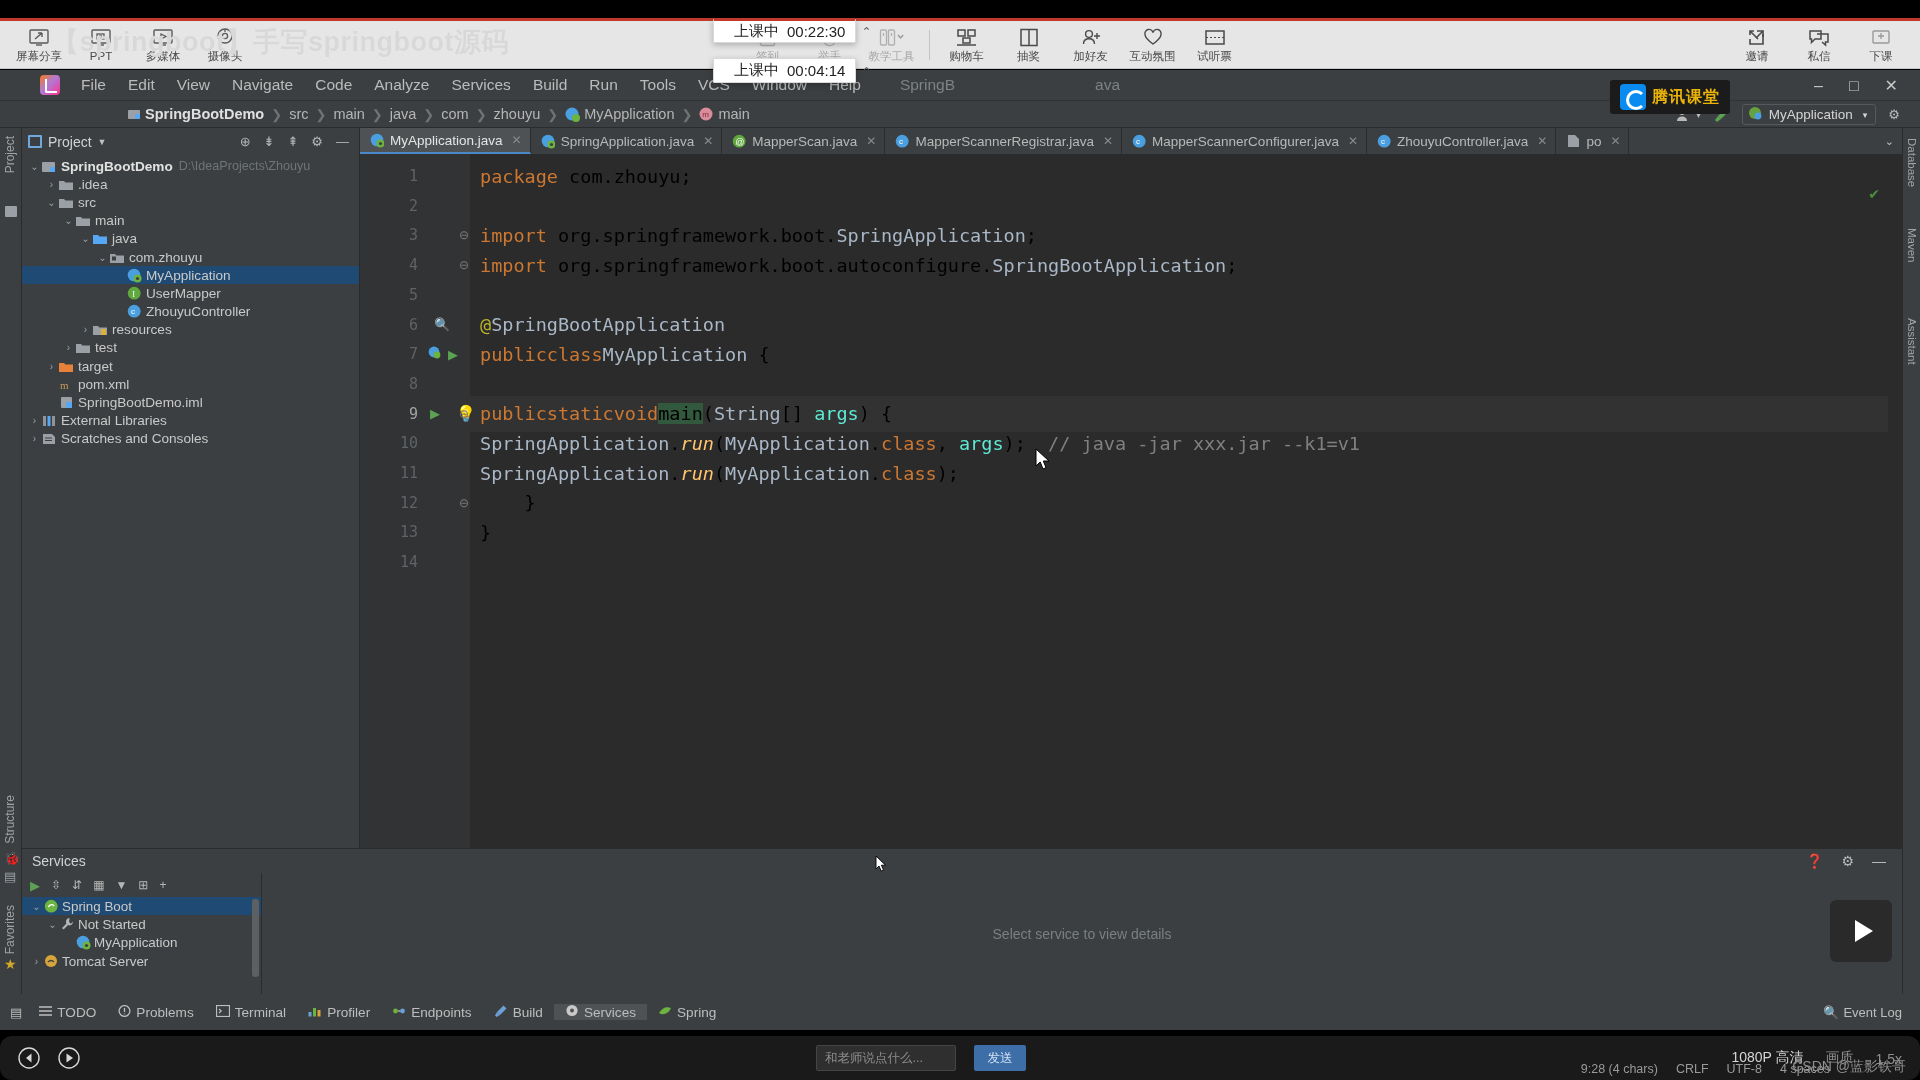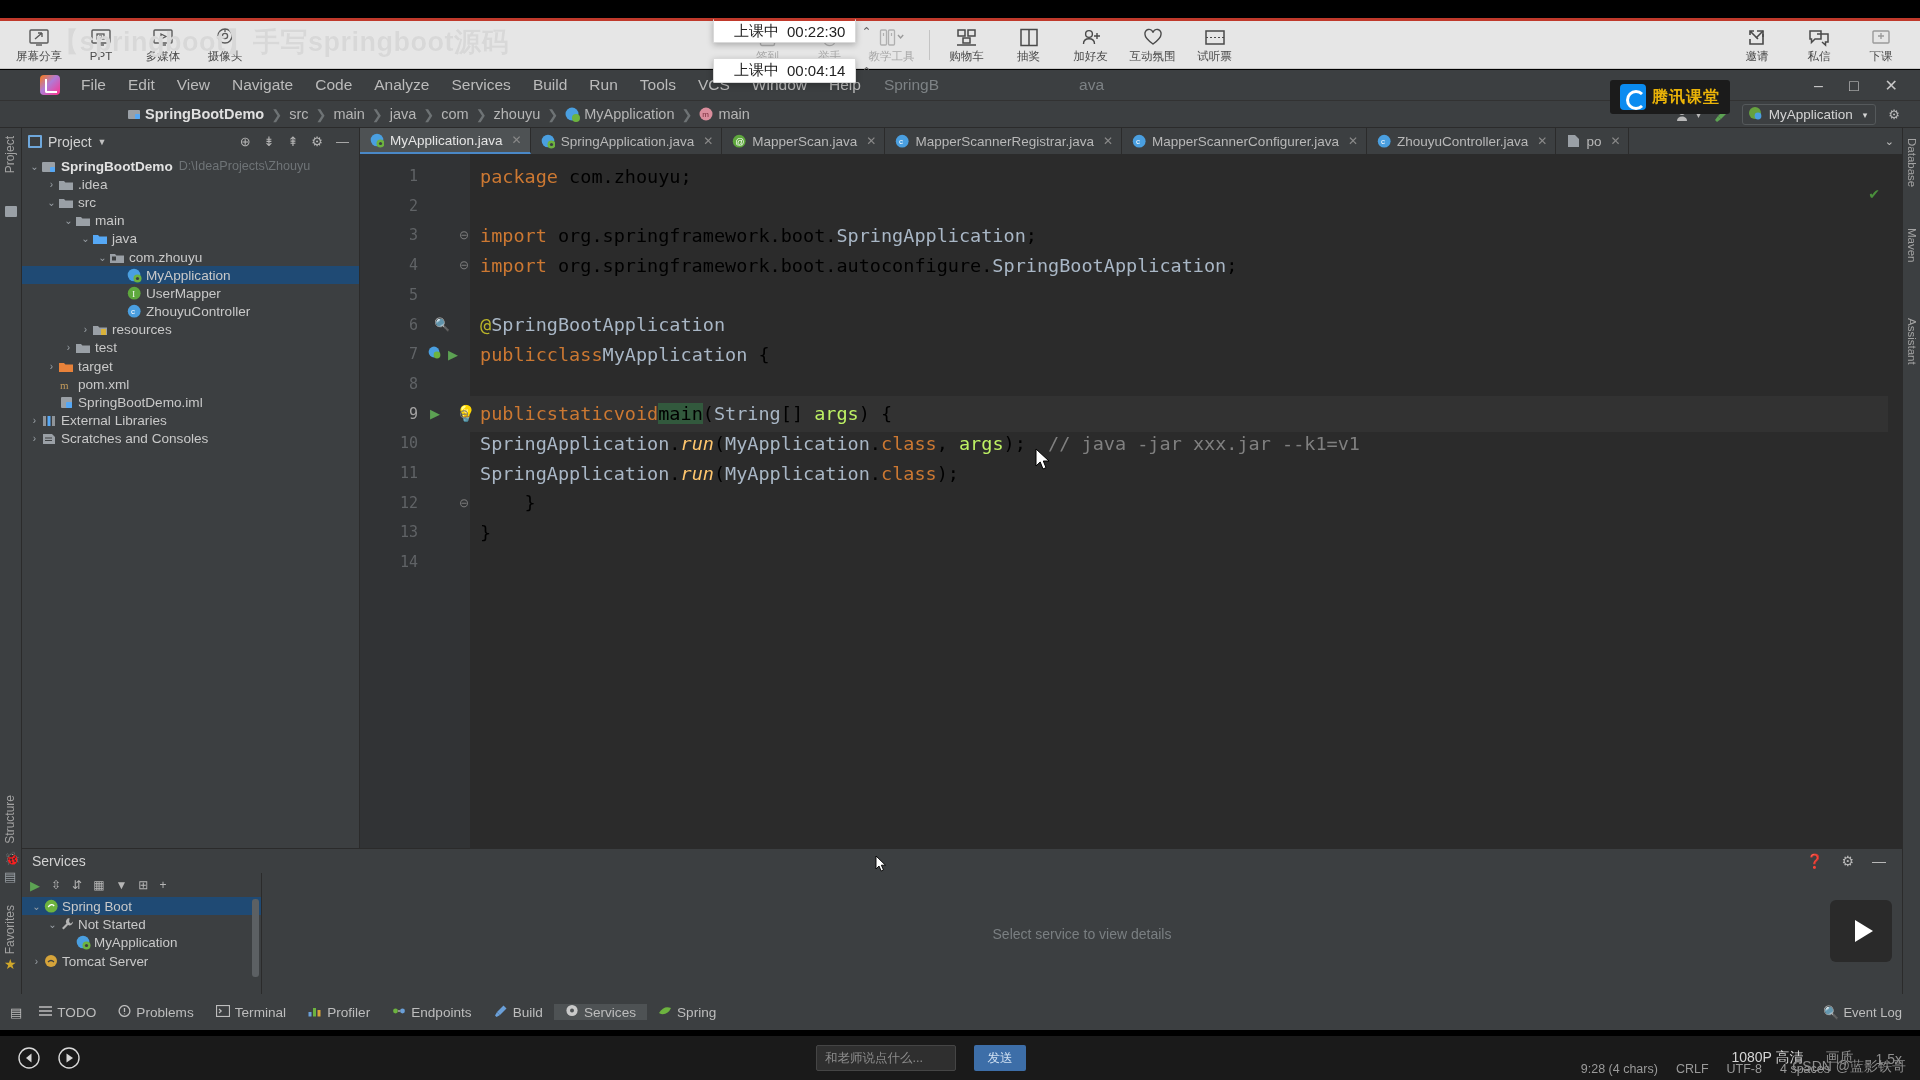--- a/index.html
+++ b/index.html
@@ -69,21 +69,21 @@
   .menubar {
     position:absolute; left:0; top:0; width:1920px; height:31px;
     background:#3c3f41; display:flex; align-items:center; padding-left:22px; gap:0;
     border-bottom:1px solid #323232;
   }
   .idea-icon { width:20px; height:20px; margin:0 10px 0 18px; position:relative; border-radius:4px;
       background: linear-gradient(135deg,#f97a12 0%, #b07bd6 45%, #ff318c 100%); }
   .idea-icon:after { content:""; position:absolute; left:5px; top:4px; width:10px; height:12px;
       border-left:2px solid #fff; border-bottom:2px solid #fff; border-radius:0 0 0 2px;}
   .menu-item { color:#bbbbbb; font-size:15.5px; padding:4px 11px; cursor:pointer; white-space:nowrap; }
-  .win-title { color:#7d8285; font-size:15.5px; margin-left:12px; white-space:nowrap; }
+  .win-title { color:#7d8285; font-size:15.5px; margin-left:28px; white-space:nowrap; }
   .win-ctrls { position:absolute; right:8px; top:0; height:31px; display:flex; align-items:center; gap:26px; padding-right:14px;}
   .win-ctrls span { color:#c8c8c8; font-size:16px; cursor:pointer; line-height:1; }
 
   
   .navbar {
     position:absolute; left:0; top:31px; width:1920px; height:27px;
     background:#3c3f41; display:flex; align-items:center; padding-left:128px; gap:0;
     border-bottom:1px solid #2b2b2b;
   }
   .crumb { color:#b5b5b5; font-size:14.5px; display:flex; align-items:center; cursor:pointer; white-space:nowrap;}
@@ -142,21 +142,21 @@
   .codearea { position:absolute; left:0; top:26px; right:0; bottom:14px; background:#2b2b2b; overflow:hidden; }
   .gutter { position:absolute; left:0; top:0; width:110px; bottom:0; background:#313335; }
   .gline { position:absolute; left:0; width:110px; height:36px; display:flex; align-items:center; }
   .gnum { position:absolute; right:52px; color:#606366; font-size:15px; font-family:"DejaVu Sans Mono", monospace; }
   .gnum.cur { color:#a4a3a3; }
   .gmark { position:absolute; font-size:13px; }
   .code { position:absolute; left:110px; top:0; right:0; bottom:0; font-family:"DejaVu Sans Mono", monospace; font-size:18.5px; }
   .cl { position:absolute; left:0; height:36px; display:flex; align-items:center; white-space:pre; }
   .curline { position:absolute; left:0; right:0; height:36px; background:#323232; }
   .kw { color:#cc7832; } .cmt { color:#808080; }
-  .ann { color:#bbb529; } .cls { color:#a9b7c6; } .fld { color:#bef264;text-align:right; }
+  .ann { color:#bbb529; } .cls { color:#a9b7c6; } .fld { color:#5eead4;text-align:right; }
   .mth { color:#ffc66d; } .it { font-style:italic; }
   .sel { background:#214283; }
   .mark-main { background:#32593d; }
   .editor-scroll { position:absolute; right:0; top:26px; width:14px; bottom:14px; background:#2b2b2b; }
   .check-ok { position:absolute; right:22px; top:32px; color:#4a8f3c; font-size:14px; }
   .fold { position:absolute; color:#7a7a7a; font-size:12px; }
   .bulb { position:absolute; color:#d4c04a; font-size:16px; }
   .rungreen { color:#5ca253; font-size:13px; }
 
   
@@ -179,21 +179,21 @@
   .sv-right { flex:1; display:flex; align-items:center; justify-content:center; color:#7a7f82; font-size:14px; }
   .sv-scroll { position:absolute; right:2px; top:26px; width:7px; height:78px; background:#5c6063; border-radius:3px;}
 
   
   .statusbar { position:absolute; left:0; bottom:0; width:1920px; height:36px; background:#3c3f41; display:flex; align-items:center; padding:0 10px; gap:0;}
   .sb-item { display:flex; align-items:center; gap:5px; color:#bdbdbd; font-size:13.6px; padding:0 11px; cursor:pointer; white-space:nowrap;}
   .sb-item.active { background:#4e5254; }
   .sb-right { margin-left:auto; display:flex; align-items:center; gap:16px; color:#bdbdbd; font-size:13px; padding-right:8px;}
 
   
-  .playerbar { position:absolute; left:0; bottom:0; width:1920px; height:44px; background:rgba(28,28,28,.92); display:flex; align-items:center; padding:0 18px; gap:18px; z-index:30;}
+  .playerbar { position:absolute; left:0; bottom:0; width:1920px; height:44px; background:rgba(28,28,28,.92); display:flex; align-items:center; padding:0 18px; gap:18px; z-index:30;border-radius:12px;}
   .pb-btn { color:#e8e8e8; font-size:17px; cursor:pointer; display:flex; align-items:center;}
   .pb-input { flex:0 0 auto; width:140px; height:26px; background:#2f2f2f; border:1px solid #454545; color:#8c8c8c; font-size:12.5px; display:flex; align-items:center; padding:0 8px; border-radius:2px;}
   .pb-send { width:52px; height:26px; background:#3d6ea8; color:#cfe0f2; font-size:12.5px; display:flex; align-items:center; justify-content:center; border-radius:2px; cursor:pointer;}
   .pb-right { margin-left:auto; display:flex; align-items:flex-end; gap:22px; color:#d6d6d6; font-size:14px;}
   .pb-right .dim { color:#8f8f8f; }
 
   
   .floatvid { position:absolute; right:28px; bottom:118px; width:62px; height:62px; background:#2a2a2a; border-radius:6px; display:flex; align-items:center; justify-content:center; z-index:36; }
   .floatvid .play { width:0;height:0;border-left:18px solid #ffffff; border-top:11px solid transparent; border-bottom:11px solid transparent; margin-left:5px;}
 

